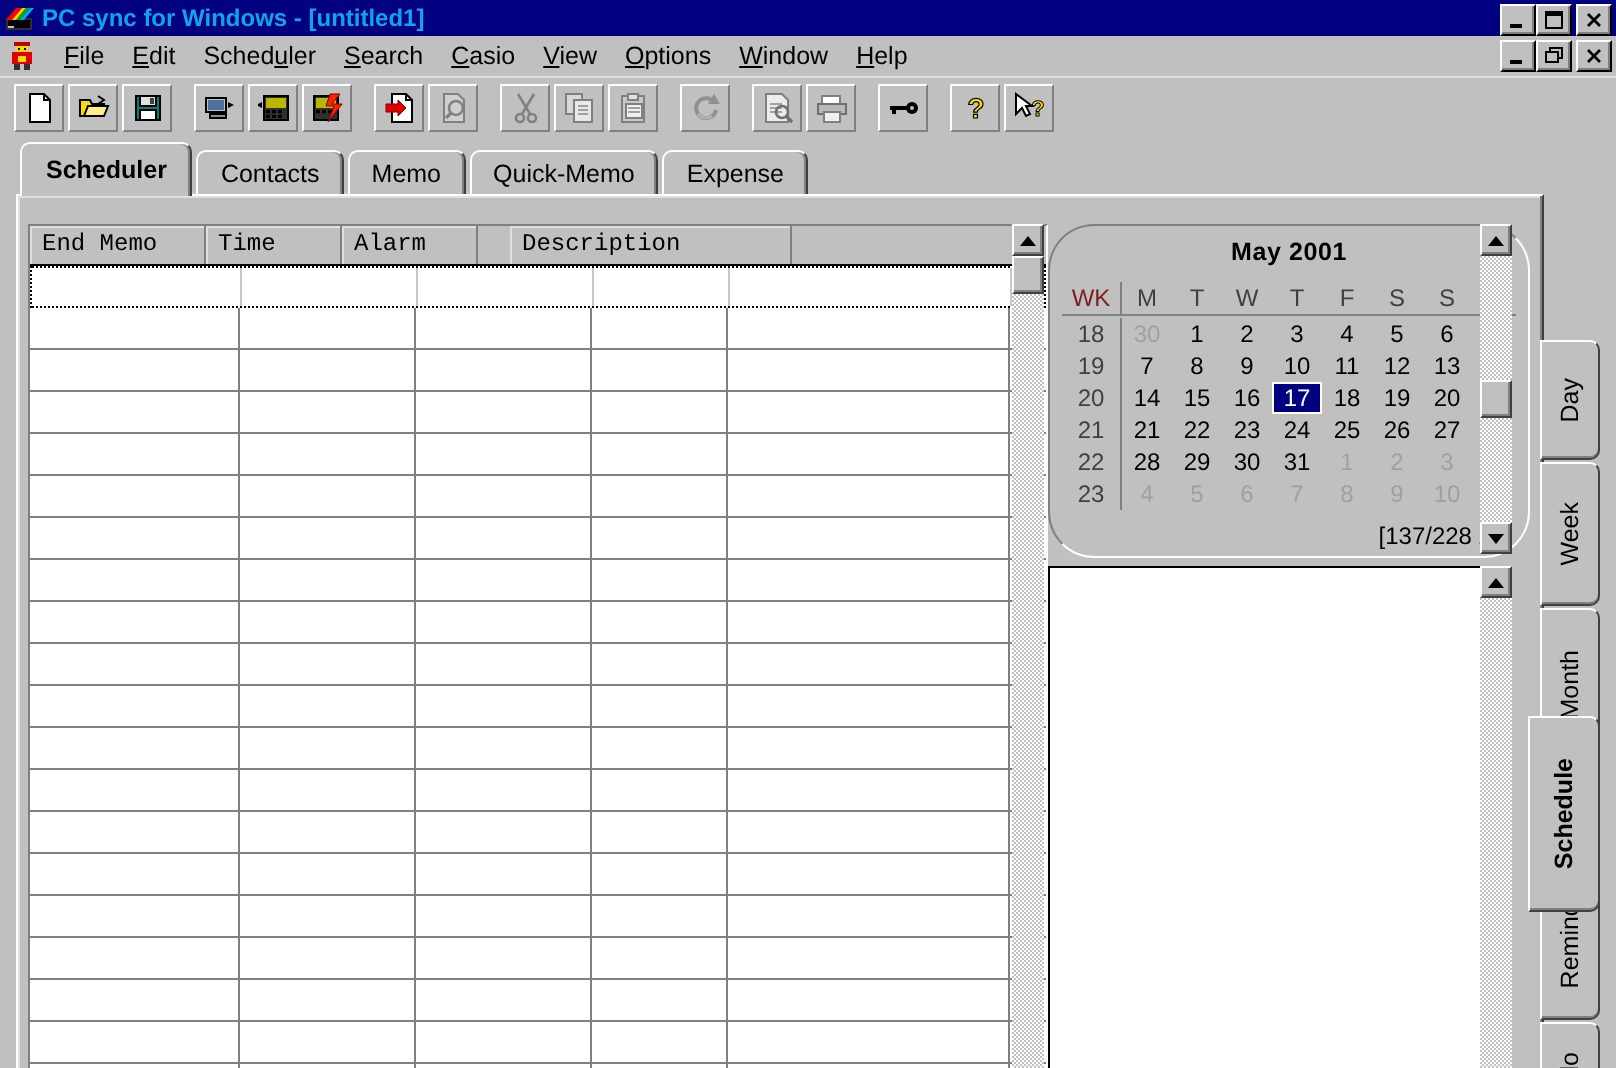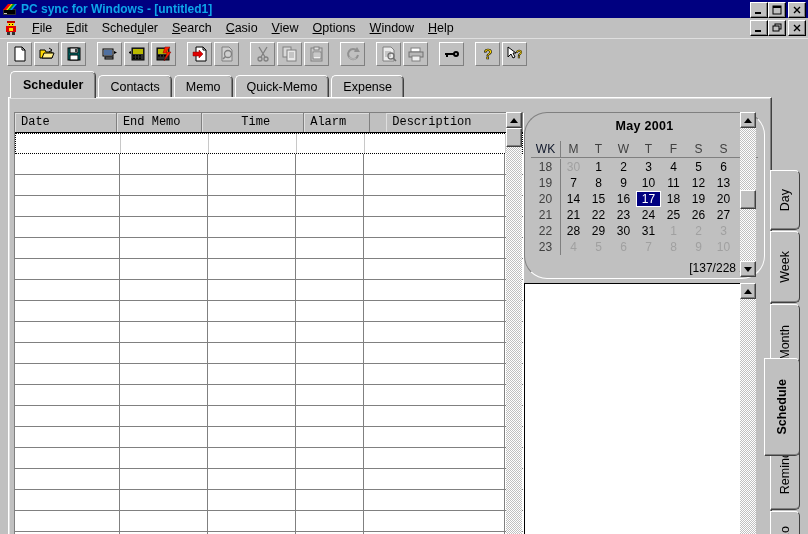--- a/index.html
+++ b/index.html
@@ -130,21 +130,21 @@
     text-align:center;font-weight:bold;font-size:12.5px;margin-top:6px;color:#000;
     letter-spacing:0.3px;
   }
   .cal-grid{margin:7px 0 0 0;padding:0 6px 0 6px;}
   .cal-row{display:flex;height:16px;align-items:center;}
   .cal-row.head{height:17px;border-bottom:1px solid #808080;margin-bottom:1px;}
   .cal-wk{
     width:30px;text-align:center;font-size:12px;color:#404040;
     border-right:1px solid #808080;box-sizing:border-box;height:16px;line-height:16px;flex:none;
   }
-  .cal-row.head .cal-wk{height:16px;line-height:16px;color:#0f172a;}
+  .cal-row.head .cal-wk{height:16px;line-height:16px;color:#7f1d1d;}
   .cal-c{
     width:25px;text-align:center;font-size:12px;line-height:16px;height:16px;color:#000;flex:none;
   }
   .cal-c.dim{color:#a0a0a0;}
   .cal-c.hdr{color:#404040;}
   .cal-c.sel{
     background:#000080;color:#fff;
     outline:1px solid #fff;outline-offset:-1px;
   }
   .cal-count{
@@ -456,23 +456,22 @@
       <span>Expense</span>
     </div>
   </div>
 
   <div class="client">
       <div class="client-in"></div>
     </div>
 
   <div class="grid-wrap">
     <div class="grid-head" id="grid-head">
-        <div class="gh" style="width: 105px;">Date</div>
         <div class="gh" style="width: 88px;">End Memo</div>
-        <div class="gh" style="width: 105px; text-align: center;">Time</div>
+        <div class="gh" style="width: 68px;">Time</div>
         <div class="gh" style="width: 68px;">Alarm</div>
         <div class="gh" style="width: 141px; margin-left: 16px;">Description</div>
       </div>
     <div class="grid-body" id="grid-body">
         <div class="grow sel">
           <div class="gcell" style="width: 105px;"></div>
           <div class="gcell" style="width: 88px;"></div>
           <div class="gcell" style="width: 88px;"></div>
           <div class="gcell" style="width: 68px;"></div>
           <div class="gcell" style="width: 141px;"></div>

